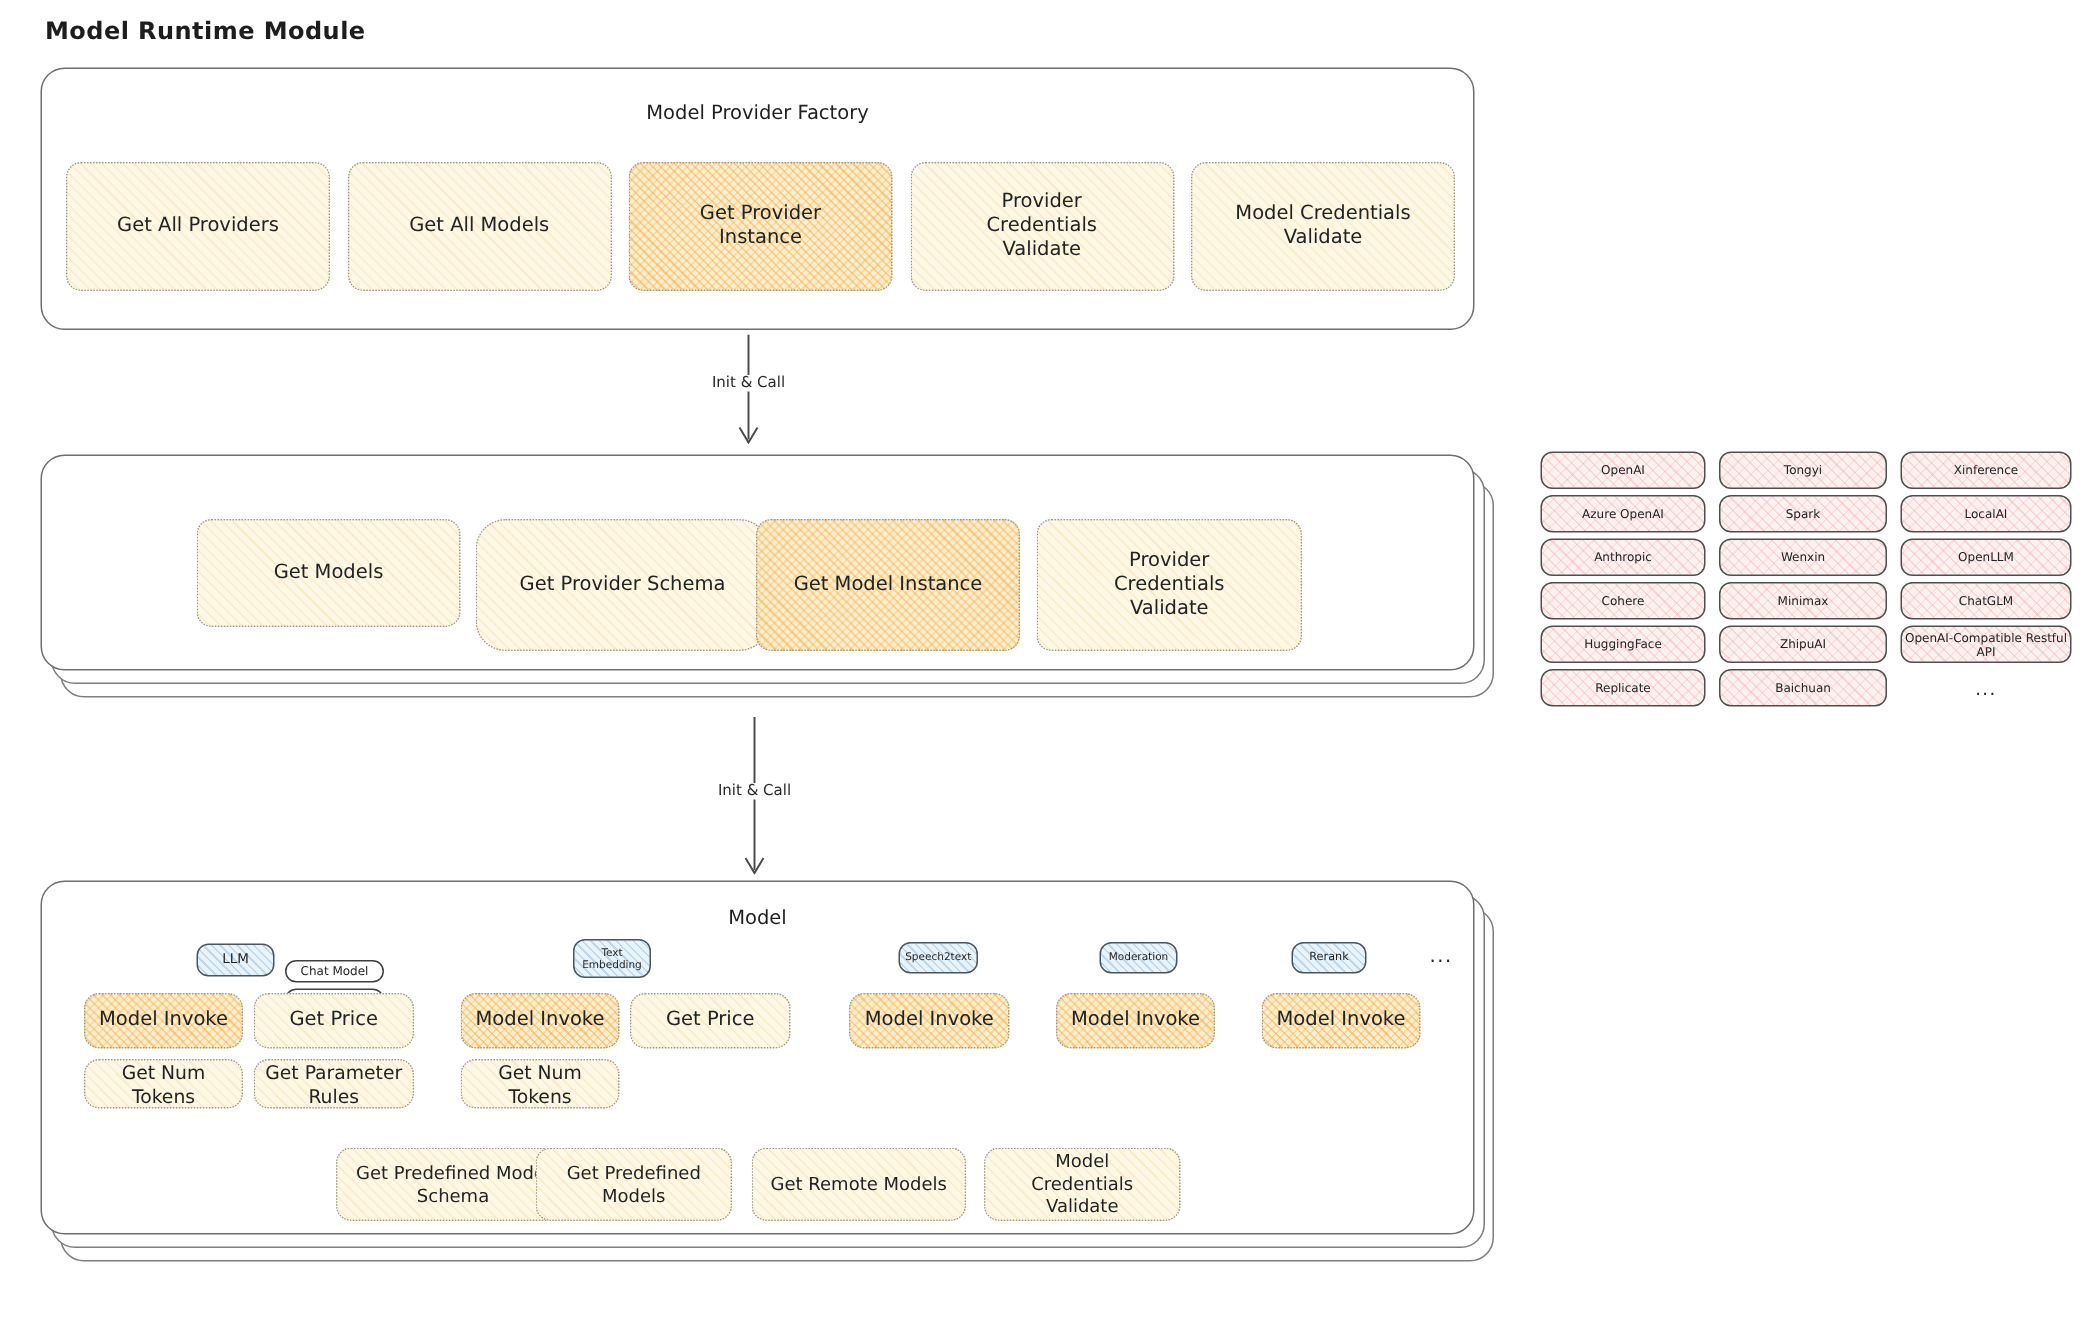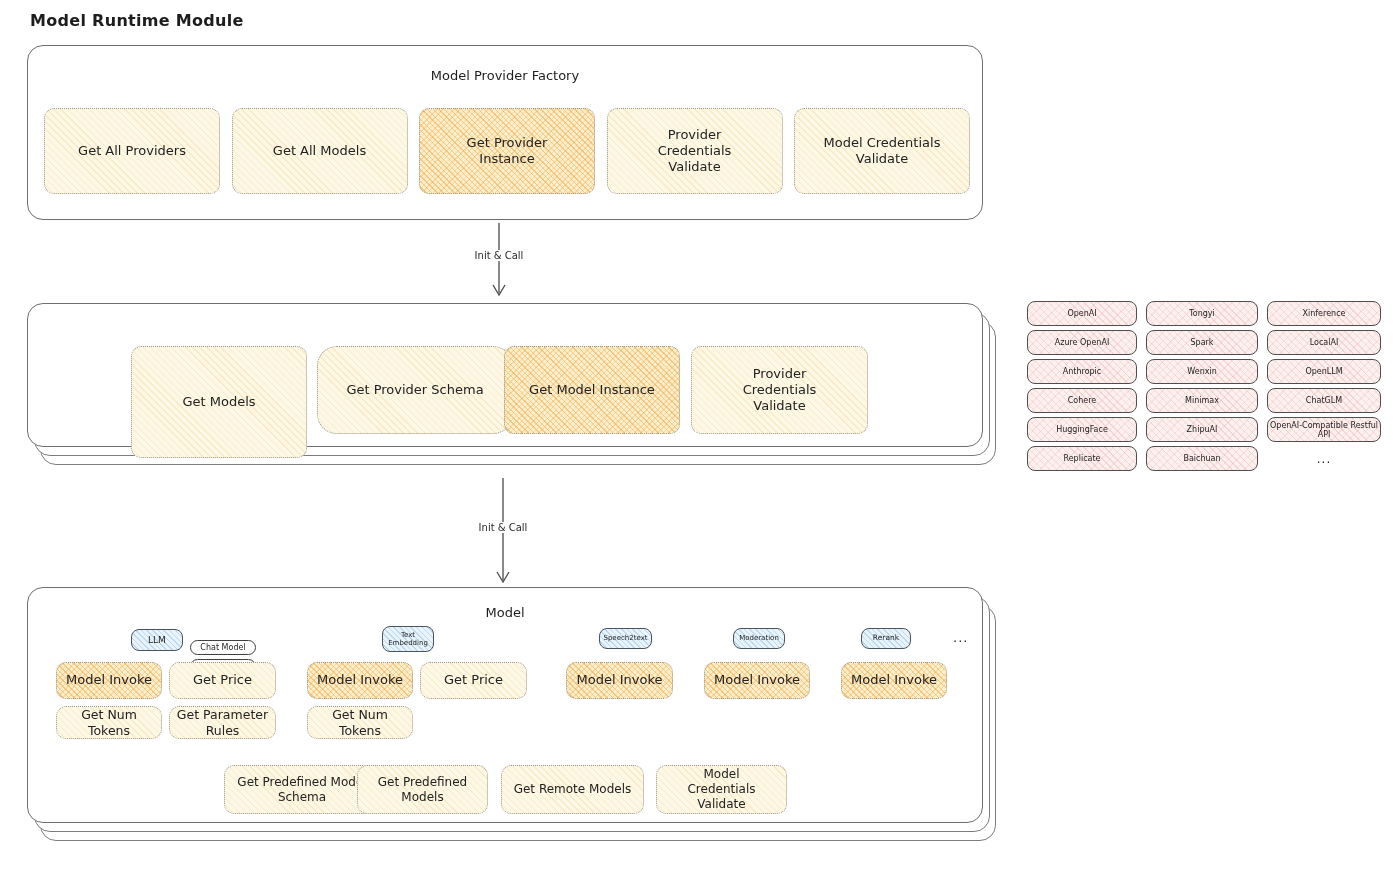--- a/index.html
+++ b/index.html
@@ -96,21 +96,21 @@
     <svg width="22" height="73" viewBox="0 0 22 73">
       <line x1="11" y1="0" x2="11" y2="70" stroke="#4a4a4a" stroke-width="1.3"></line>
       <path d="M5 62 L11 72 L17 62" fill="none" stroke="#4a4a4a" stroke-width="1.3"></path>
     </svg>
     <div class="arrow-label" style="top:27px;">Init &amp; Call</div>
   </div>
 
   <div class="layer z1" style="left:40px; top:321px; width:956px; height:144px;"></div>
   <div class="layer z2" style="left:34px; top:312px; width:956px; height:144px;"></div>
   <div class="box" style="left:27px; top:303px; width:956px; height:144px;">
-    <div class="btn abs" style="left:103px; top:42px; width:176px; height:112px;">Get Models</div>
+    <div class="btn abs" style="left:103px; top:42px; width:176px; height:72px;">Get Models</div>
     <div class="btn abs" style="left:289px; top:42px; width:196px; height:88px;border-radius:20px;">Get Provider Schema</div>
     <div class="btn hot abs" style="left:476px; top:42px; width:176px; height:88px;">Get Model Instance</div>
     <div class="btn abs pad-wide" style="left:663px; top:42px; width:177px; height:88px;">Provider Credentials Validate</div>
   </div>
 
   <div class="providers-grid">
     <div class="pv">OpenAI</div>
     <div class="pv">Tongyi</div>
     <div class="pv">Xinference</div>
     <div class="pv">Azure OpenAI</div>

